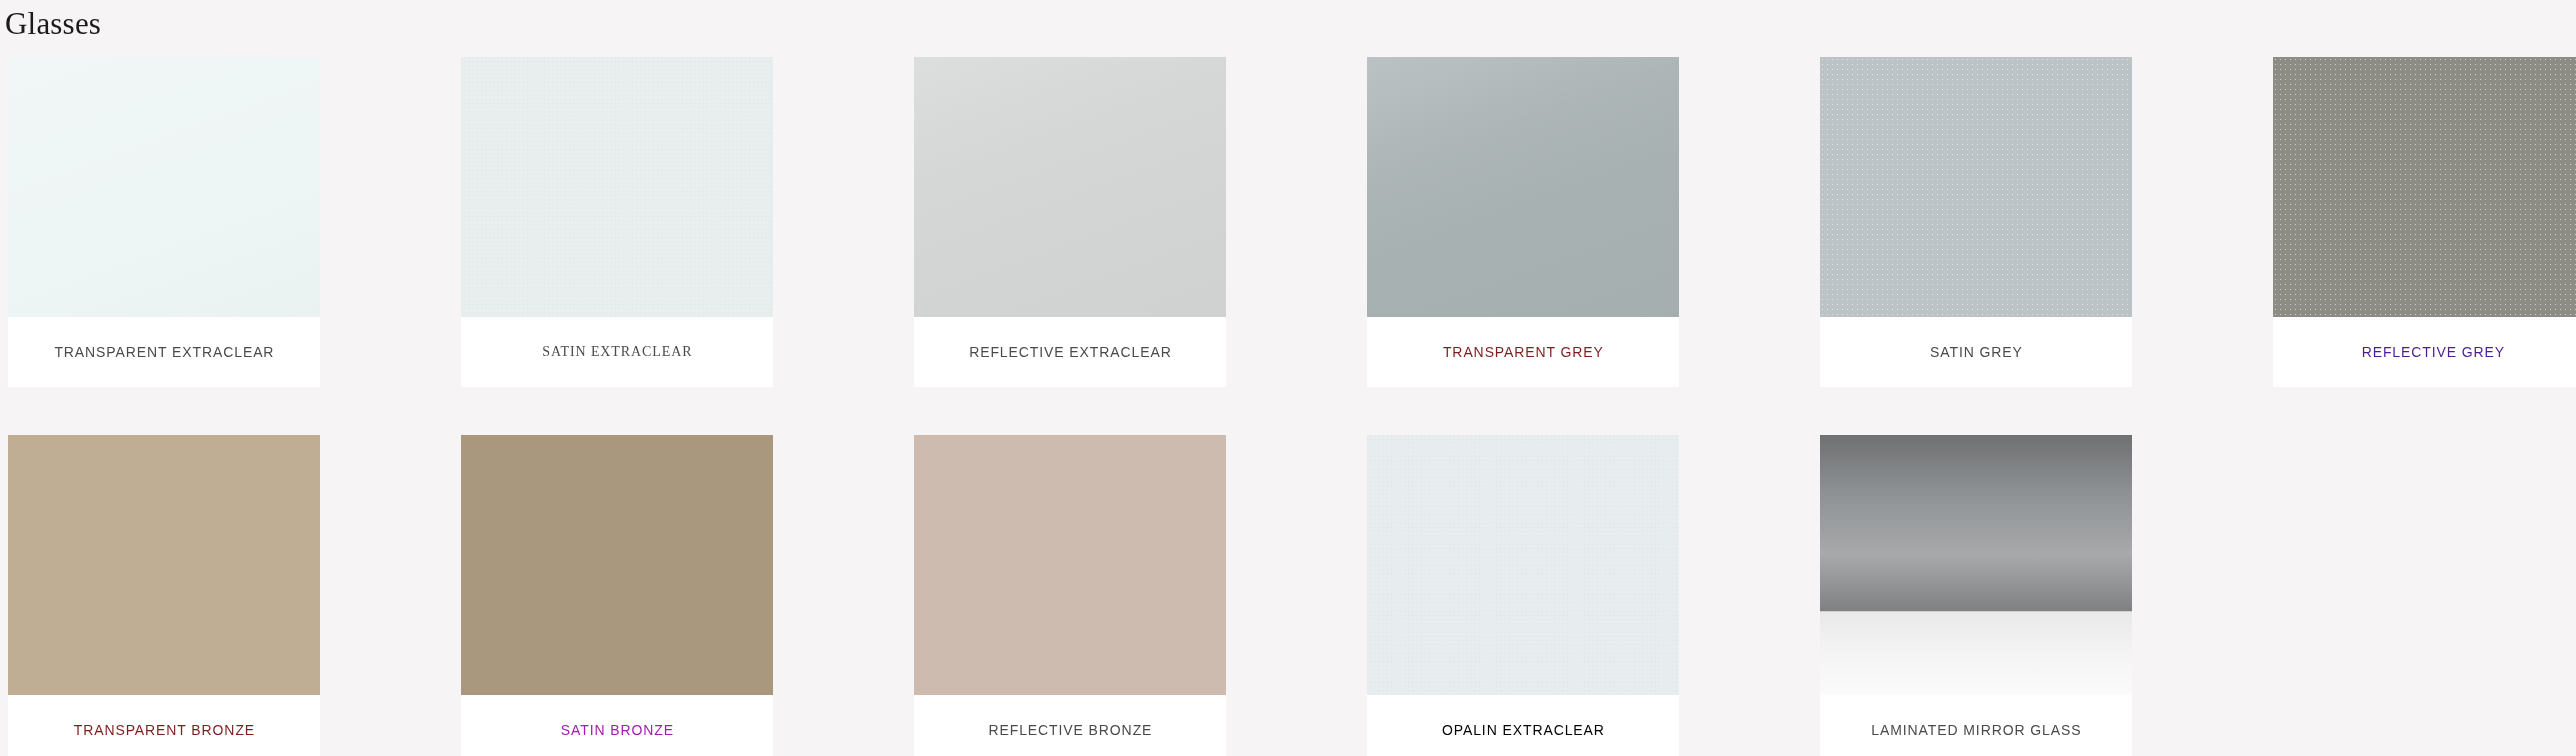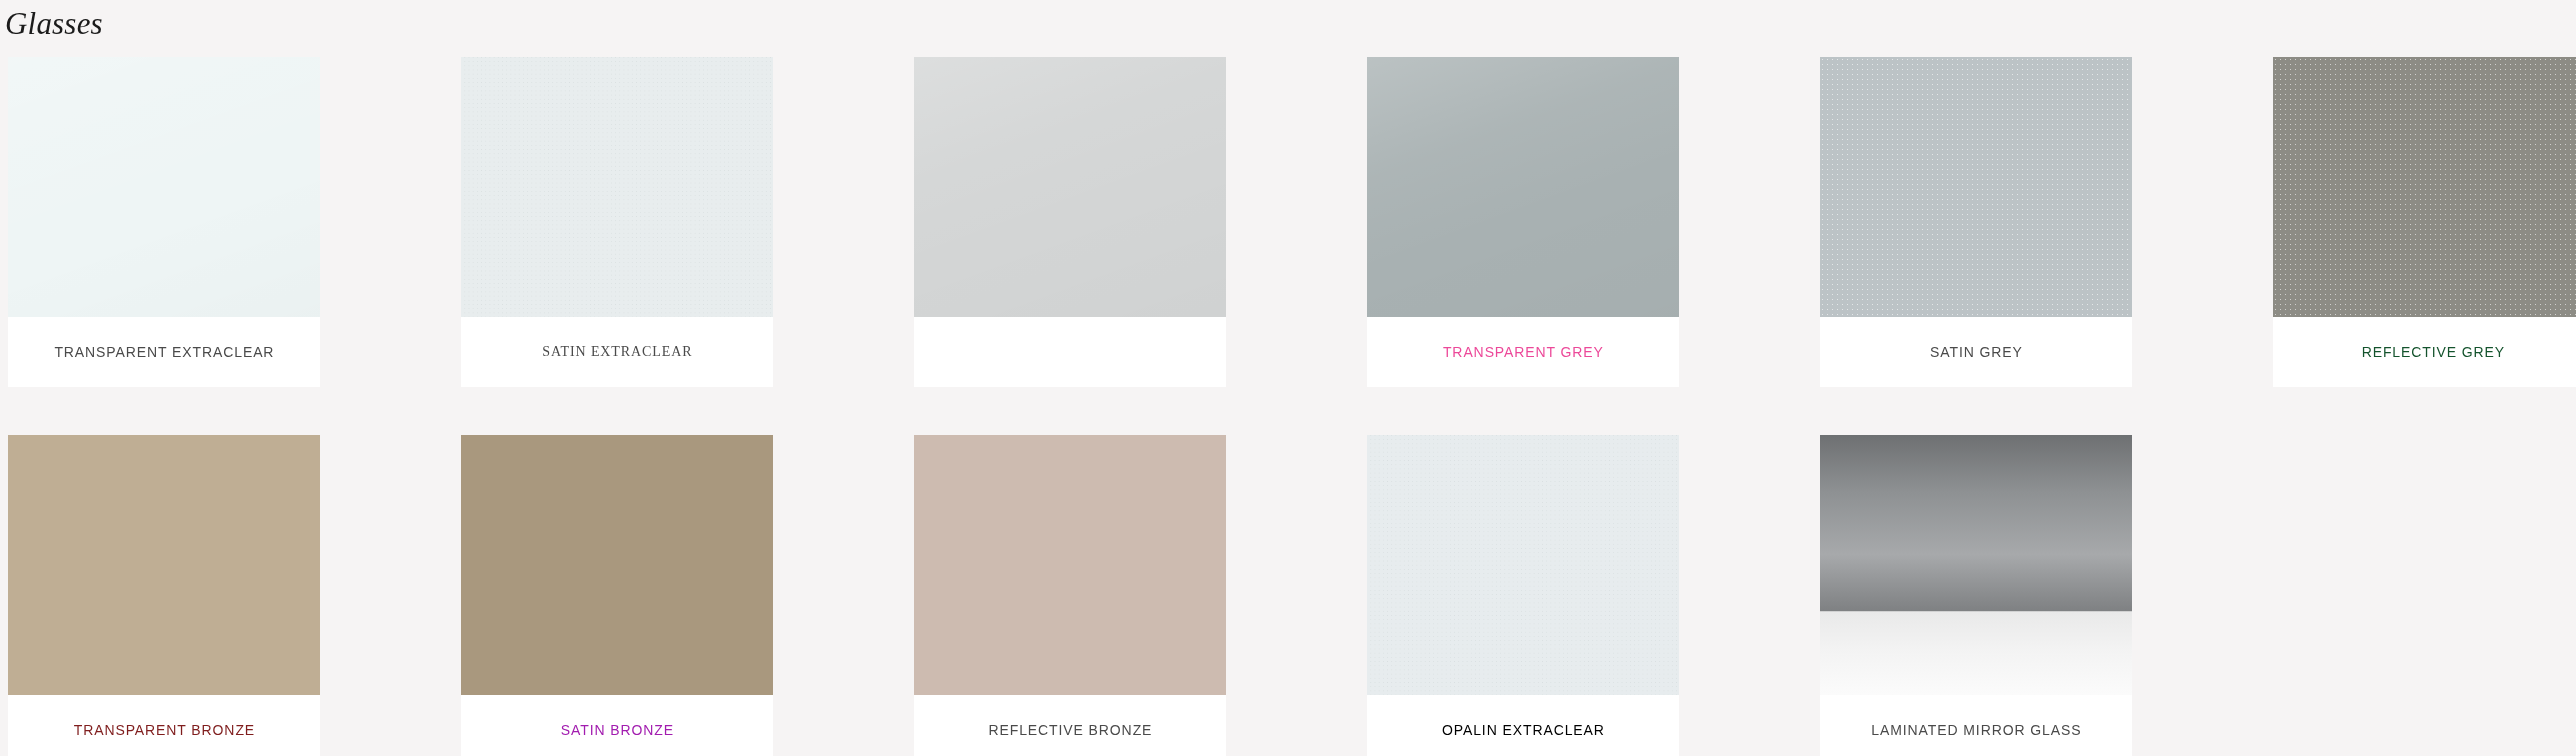--- a/index.html
+++ b/index.html
@@ -112,60 +112,63 @@
     text-align: center;
   }
 
   .card.empty {
     background: transparent;
   }
 </style>
 </head>
 <body style="background: rgb(246, 244, 244);">
 
-<h1 class="page-title" style="color: rgb(27, 27, 27); font-style: italic;">Glasses</h1>
+<h1 class="page-title" style="color: rgb(27, 27, 27);">Glasses</h1>
 
 <div class="grid">
 
   <div class="card">
     <div class="swatch sheen" style="background-color: rgb(238, 245, 245);"></div>
     <div class="label-band" style="background: rgb(255, 255, 255);">
       <span class="label" style="color: rgb(74, 74, 74);">TRANSPARENT EXTRACLEAR</span>
     </div>
   </div>
 
   <div class="card">
     <div class="swatch textured" style="background-color: rgb(232, 237, 238);"></div>
     <div class="label-band" style="background: rgb(255, 255, 255);">
       <span class="label" style="color: rgb(74, 74, 74); font-family: Liberation Serif, serif;">SATIN EXTRACLEAR</span>
     </div>
   </div>
 
   <div class="card">
     <div class="swatch sheen" style="background-color: rgb(211, 213, 213);"></div>
+    <div class="label-band" style="background: rgb(255, 255, 255);">
+      <span class="label" style="color: rgb(74, 74, 74);">REFLECTIVE EXTRACLEAR</span>
+    </div>
   </div>
 
   <div class="card">
     <div class="swatch sheen" style="background-color: rgb(168, 177, 178);"></div>
     <div class="label-band" style="background: rgb(255, 255, 255);">
-      <span class="label" style="color: #ec4899;">TRANSPARENT GREY</span>
+      <span class="label" style="color: #7f1d1d;">TRANSPARENT GREY</span>
     </div>
   </div>
 
   <div class="card">
     <div class="swatch textured-soft" style="background-color: rgb(188, 195, 198);"></div>
     <div class="label-band" style="background: rgb(255, 255, 255);">
       <span class="label" style="color: rgb(74, 74, 74);">SATIN GREY</span>
     </div>
   </div>
 
   <div class="card">
     <div class="swatch textured-soft" style="background-color: rgb(141, 140, 133);"></div>
     <div class="label-band" style="background: rgb(255, 255, 255);">
-      <span class="label" style="color: #14532d; padding-left: 8px;">REFLECTIVE GREY</span>
+      <span class="label" style="color: #4c1d95; padding-left: 8px;">REFLECTIVE GREY</span>
     </div>
   </div>
 
   <div class="card">
     <div class="swatch" style="background-color: rgb(191, 174, 148);"></div>
     <div class="label-band" style="background: rgb(255, 255, 255);">
       <span class="label" style="color: #7f1d1d;">TRANSPARENT BRONZE</span>
     </div>
   </div>
 

